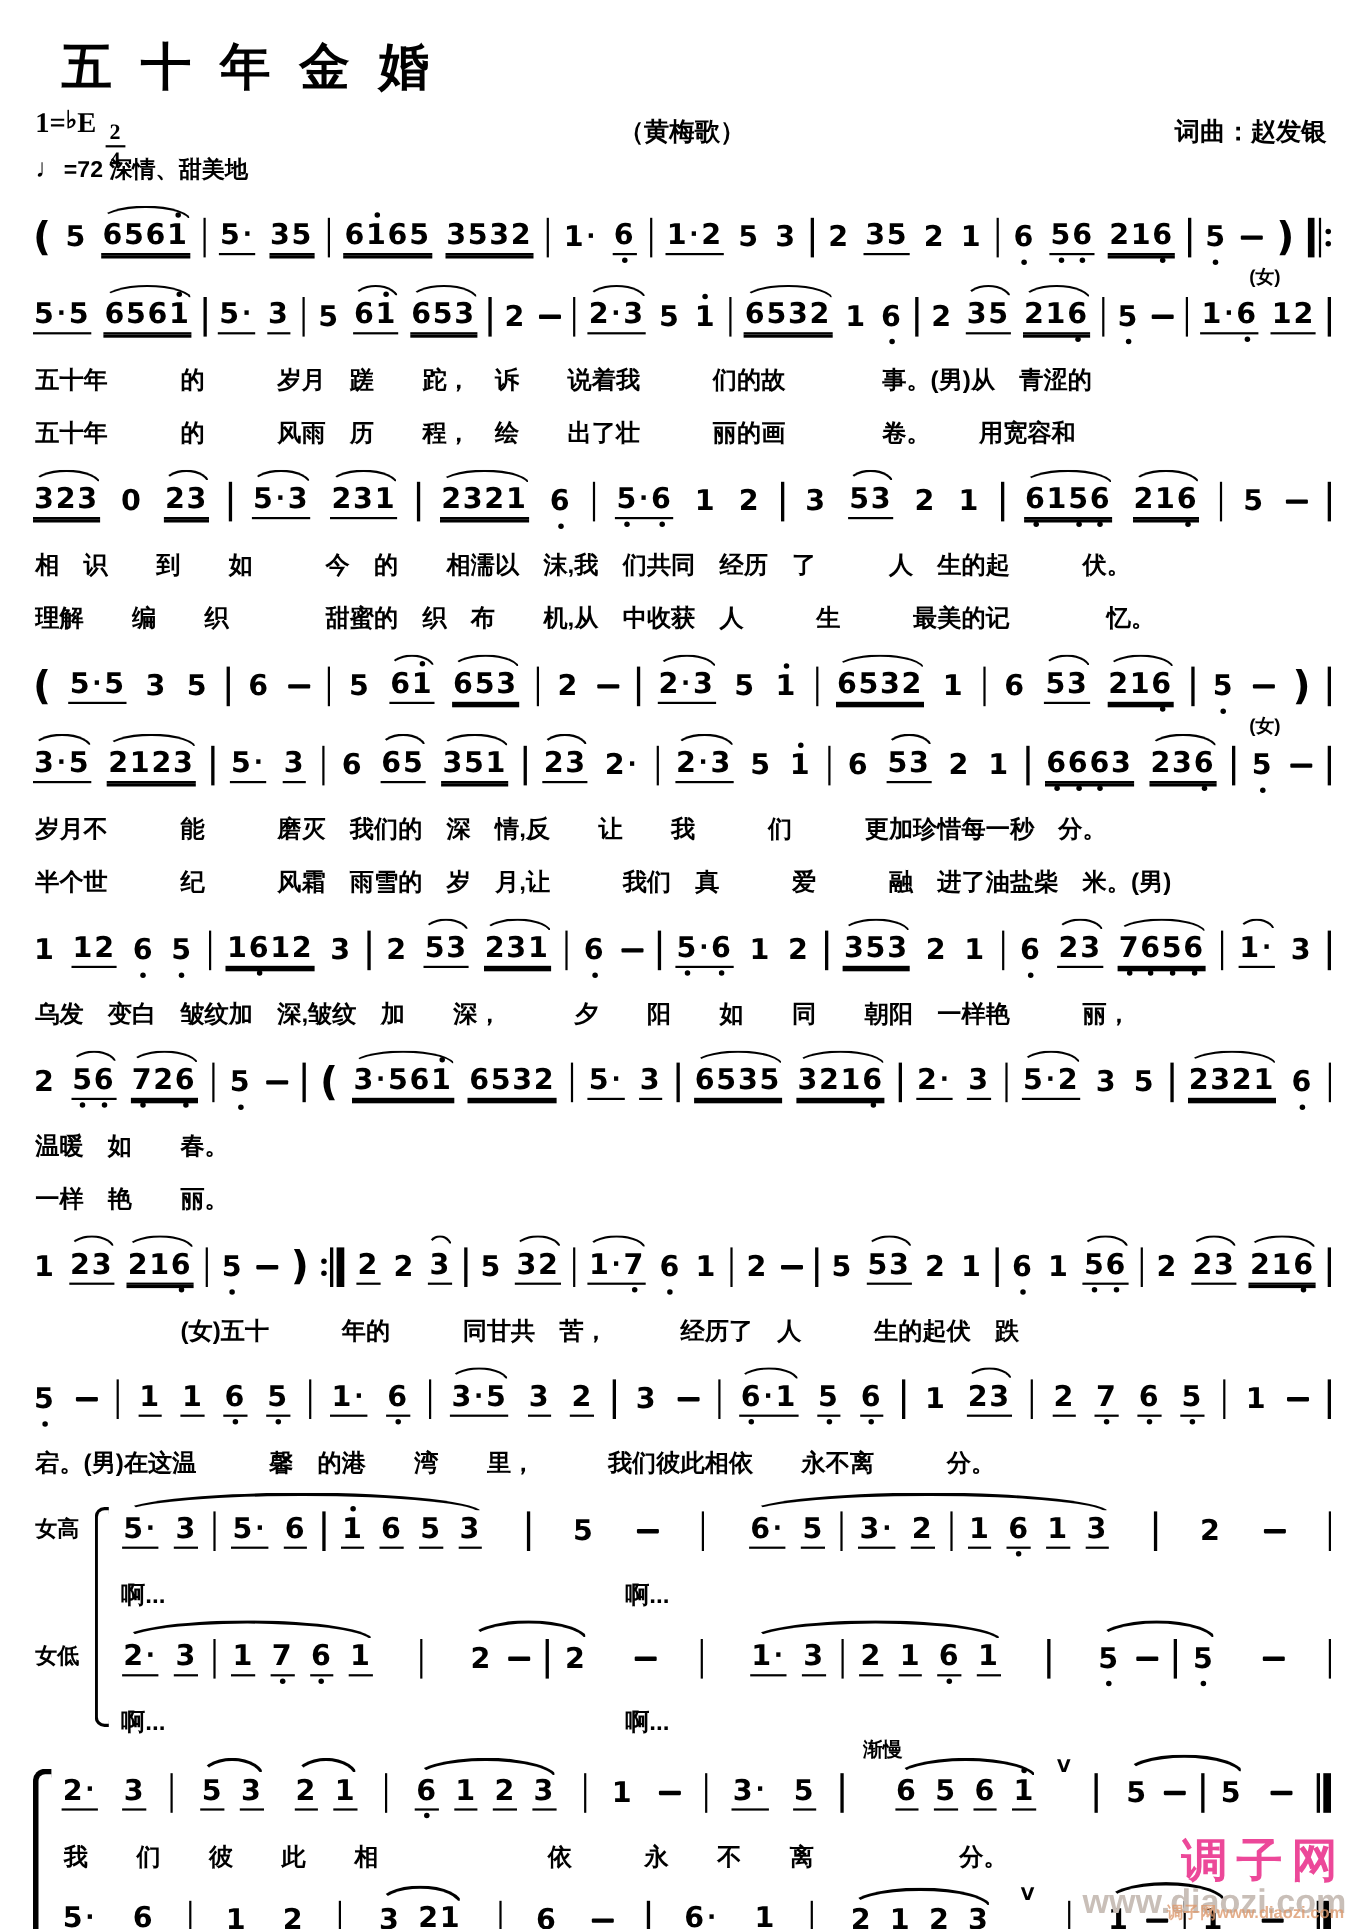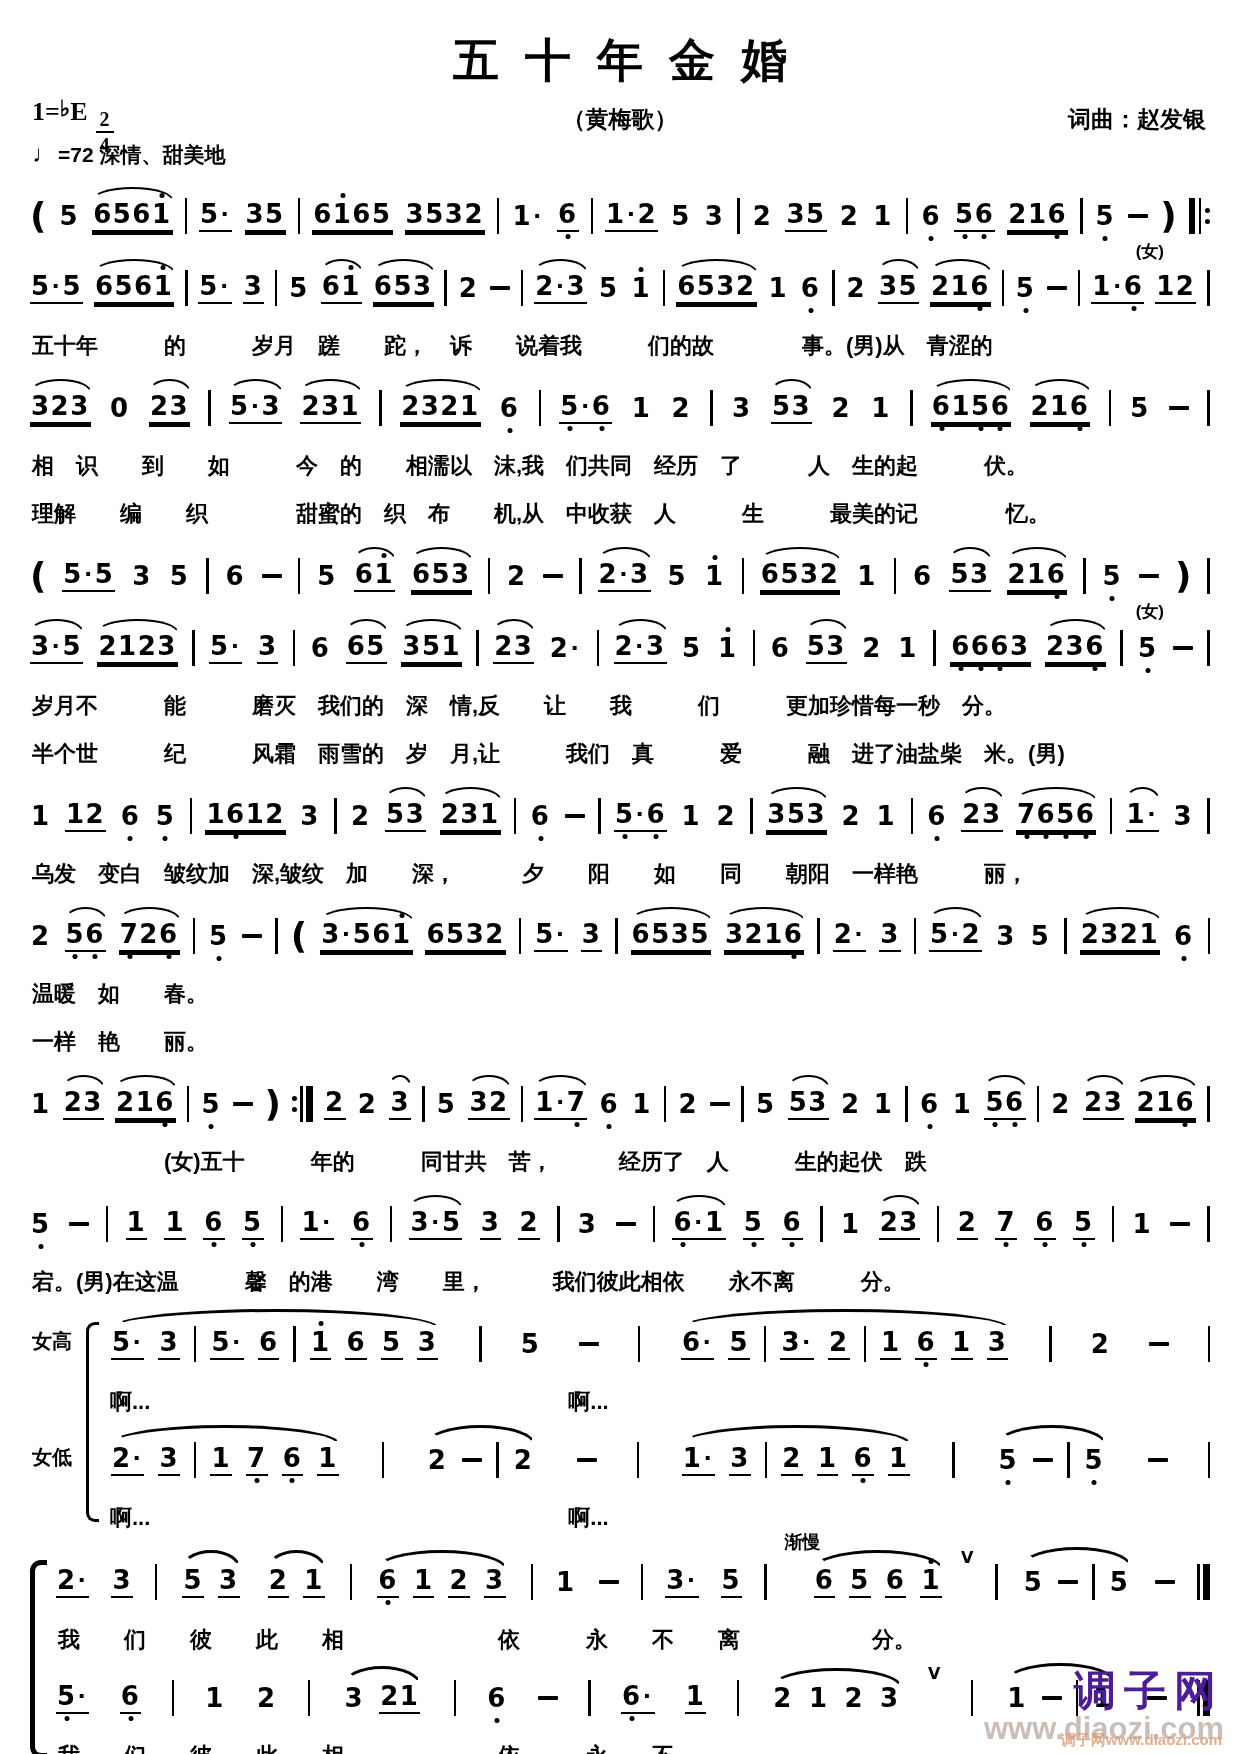--- a/index.html
+++ b/index.html
@@ -1,21 +1,21 @@
 <!DOCTYPE html>
 <html><head>
 <meta charset="utf-8">
 <style>
   html,body{margin:0;padding:0;background:#888;}
   .page{width:1240px;height:1754px;background:#ffffff;position:relative;overflow:hidden;
         font-family:"Liberation Sans",sans-serif;color:#000;margin:0 auto;}
   .inner{padding:14px 30px 0 30px;}
 
   
-  .title{text-align:center;font-size:46px;font-weight:bold;letter-spacing:26px;text-indent:26px;
+  .title{text-align:left;font-size:46px;font-weight:bold;letter-spacing:26px;text-indent:26px;
          margin:16px 0 4px 0;font-family:Liberation Serif, serif;}
   .meta{position:relative;height:78px;font-weight:bold;}
   .keysig{position:absolute;left:2px;top:0;font-size:26px;font-family:"Liberation Serif",serif;}
   .flat{font-size:22px;vertical-align:4px;}
   .frac{display:inline-flex;flex-direction:column;align-items:center;line-height:1;font-size:20px;
         vertical-align:-6px;margin-left:8px;}
   .frac .ftop{border-bottom:2.5px solid #000;padding:0 4px 2px 4px;}
   .frac .fbot{padding-top:2px;}
   .subtitle{position:absolute;left:50%;transform:translateX(-50%);top:8px;font-size:23px;}
   .credit{position:absolute;right:4px;top:8px;font-size:23px;}
@@ -66,21 +66,21 @@
         border-radius:9px 0 0 9px;}
   .system.finale{padding-left:26px;}
   .system.finale .bracket{position:absolute;left:0;top:20px;bottom:14px;width:12px;
         border-left:5.5px solid #000;border-top:5px solid #000;border-bottom:5px solid #000;
         border-radius:11px 0 0 11px;}
   .vrow{position:relative;padding-top:16px;}
   .vlabel{position:absolute;left:-76px;top:26px;font-size:20px;font-weight:bold;white-space:nowrap;}
 
   
   .wm{position:absolute;right:16px;bottom:8px;text-align:right;line-height:1.05;}
-  .wm1{font-size:42px;font-weight:bold;color:#4c1d95;letter-spacing:8px;margin-top:24px;}
+  .wm1{font-size:42px;font-weight:bold;color:#ec4899;letter-spacing:8px;margin-top:24px;}
   .wm2{font-size:31px;font-weight:bold;color:#c9bfb8;position:relative;}
   .wm3{position:absolute;right:2px;bottom:-2px;font-size:15px;font-weight:bold;color:#dd9a6f;opacity:.8;white-space:nowrap;}
 </style>
 </head>
 <body>
 
 <div class="page">
   <div class="inner">
 
     <div class="title">五十年金婚</div>
@@ -282,20 +282,21 @@
               <span class="d aug">·</span>
               <span class="d db">6</span>
             </span>
             <span class="grp u1">
               <span class="d">1</span>
               <span class="d">2</span>
             </span>
             <span class="bar"></span>
           </div>
           <div class="lyr">五十年　　　的　　　岁月　蹉　　跎，　诉　　说着我　　　们的故　　　　事。(男)从　青涩的</div>
+          <div class="lyr">五十年　　　的　　　风雨　历　　程，　绘　　出了壮　　　丽的画　　　　卷。　　用宽容和</div>
         </div>
         <div class="line-block">
           <div class="notes">
             <span class="grp u2 slur">
               <span class="d">3</span>
               <span class="d">2</span>
               <span class="d">3</span>
             </span>
             <span class="grp">
               <span class="d">0</span>

